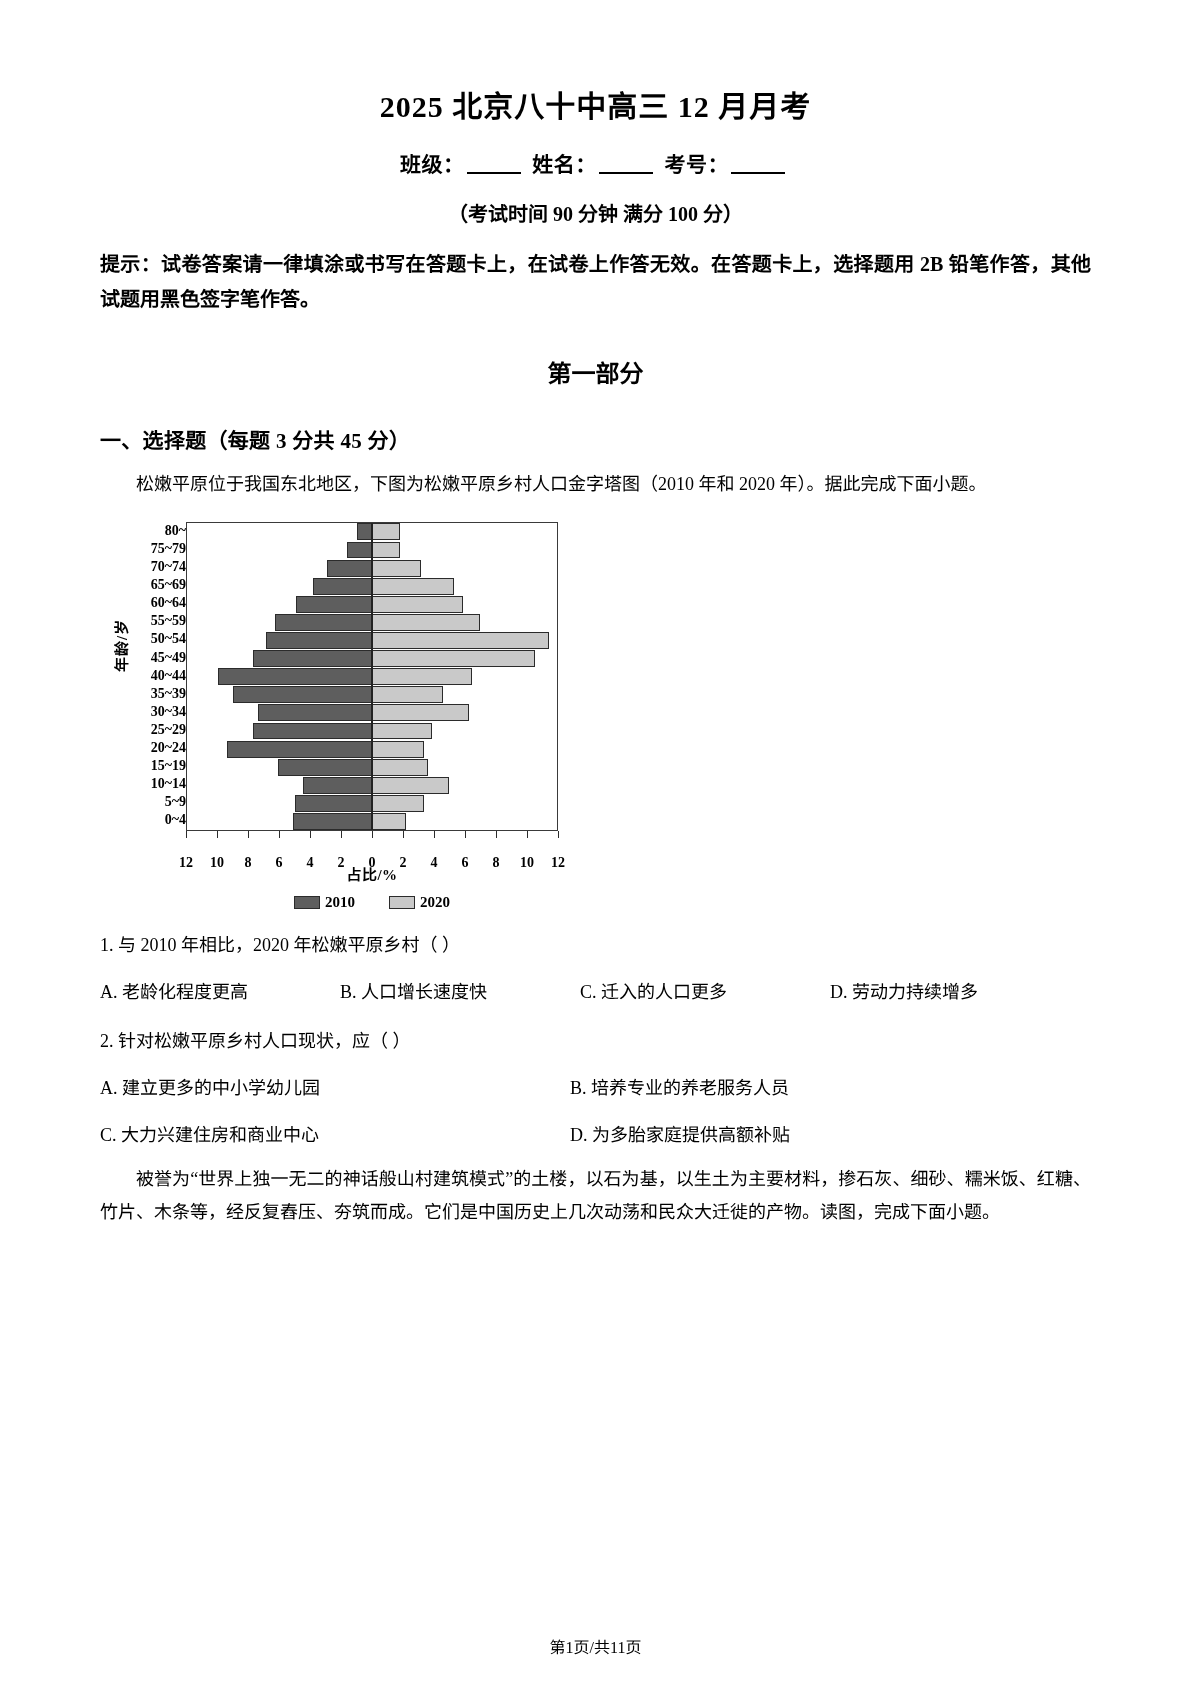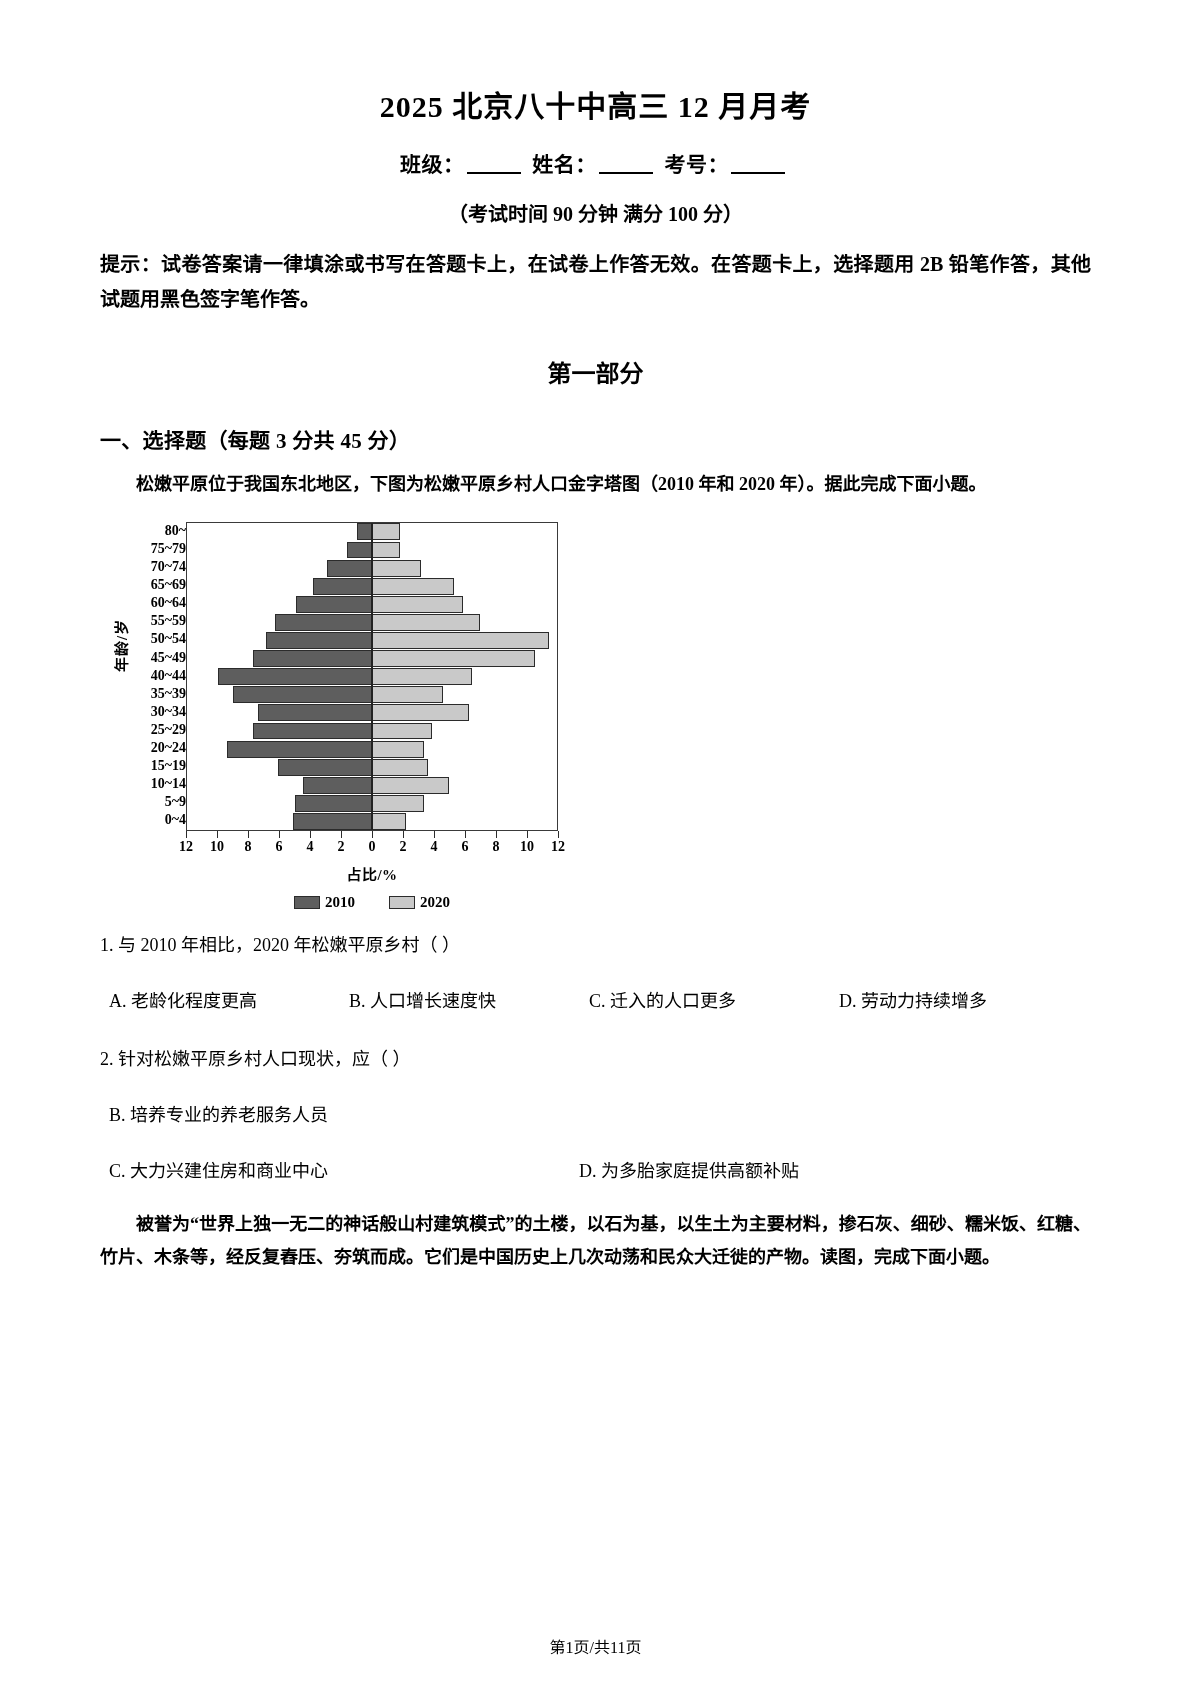--- a/index.html
+++ b/index.html
@@ -106,32 +106,31 @@
 
   .para {
     font-size: 18px;
     line-height: 1.8;
     margin: 0;
     padding-top: 14px;
     text-indent: 2em;
     text-align: justify;
     text-justify: inter-ideograph;
     font-family: "Liberation Serif", "DejaVu Serif", serif;
-    font-weight: bold;
   }
 
   .q-stem {
     font-size: 18px;
     margin: 0;
     padding-top: 20px;
     line-height: 1.6;
   }
   .q-options {
     font-size: 18px;
-    margin: 9px;
+    margin: 0;
     padding-top: 18px;
     line-height: 1.6;
     display: flex;
   }
   .q-options.cols4 > span { flex: 0 0 auto; }
   .opt-a4 { width: 240px; }
   .opt-b4 { width: 240px; }
   .opt-c4 { width: 250px; }
   .opt-d4 { width: auto; }
   .q-options.cols2 > span:first-child { width: 470px; }
@@ -225,21 +224,21 @@
     background: #2b2b2b;
   }
   .xlabels {
     position: relative;
     margin-left: 74px;
     width: 372px;
     height: 20px;
   }
   .xlab {
     position: absolute;
-    top: 0;
+    top: 16px;
     font-size: 14px;
     font-weight: bold;
     transform: translateX(-50%);
     white-space: nowrap;
   }
   .xtitle {
     margin-left: 74px;
     width: 372px;
     text-align: center;
     font-size: 15px;
@@ -448,20 +447,21 @@
   <p class="q-stem">1. 与 2010 年相比，2020 年松嫩平原乡村（  ）</p>
   <div class="q-options cols4">
     <span class="opt-a4">A. 老龄化程度更高</span>
     <span class="opt-b4">B. 人口增长速度快</span>
     <span class="opt-c4">C. 迁入的人口更多</span>
     <span class="opt-d4">D. 劳动力持续增多</span>
   </div>
 
   <p class="q-stem">2. 针对松嫩平原乡村人口现状，应（  ）</p>
   <div class="q-options cols2">
+    <span>A. 建立更多的中小学幼儿园</span>
     <span>B. 培养专业的养老服务人员</span>
   </div>
   <div class="q-options cols2">
     <span>C. 大力兴建住房和商业中心</span>
     <span>D. 为多胎家庭提供高额补贴</span>
   </div>
 
   <p class="para">被誉为“世界上独一无二的神话般山村建筑模式”的土楼，以石为基，以生土为主要材料，掺石灰、细砂、糯米饭、红糖、竹片、木条等，经反复舂压、夯筑而成。它们是中国历史上几次动荡和民众大迁徙的产物。读图，完成下面小题。</p>
 
   <div class="footer">第1页/共11页</div>

